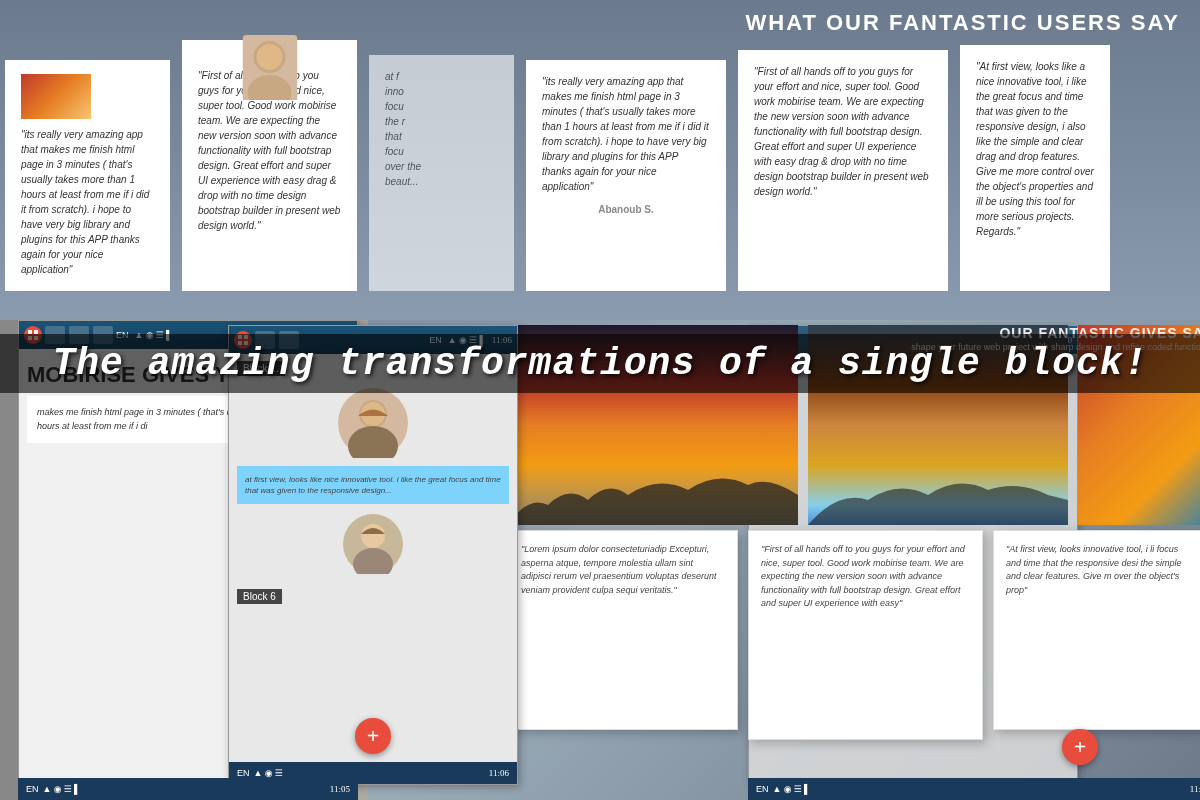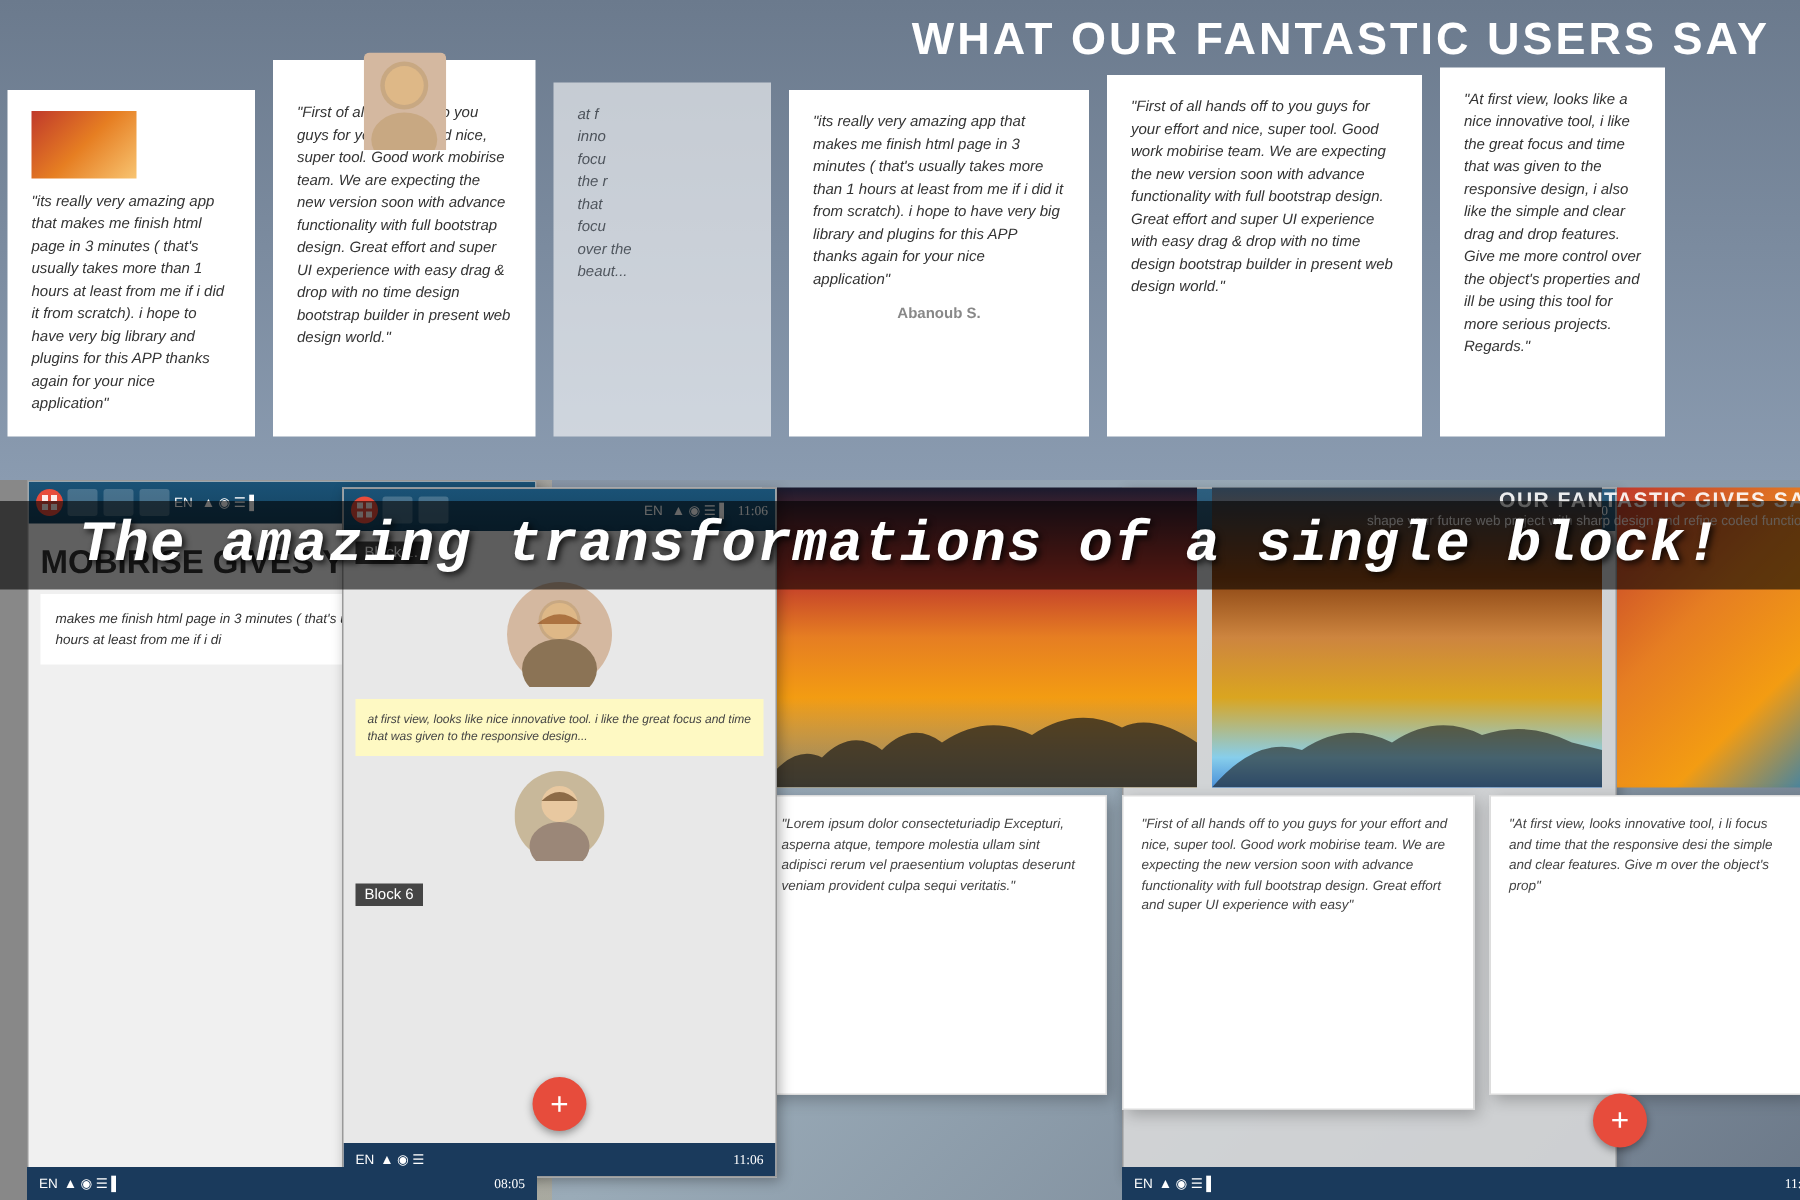--- a/index.html
+++ b/index.html
@@ -19,21 +19,21 @@
       width: 100%;
       height: 320px;
       background: linear-gradient(to bottom, #6b7a8d, #8a9bb0);
       overflow: hidden;
     }
 
     .top-header {
       text-align: right;
       padding: 10px 20px 0 0;
       color: white;
-      font-size: 30px;
+      font-size: 22px;
       font-weight: bold;
       letter-spacing: 2px;
       font-family: Arial, sans-serif;
     }
 
     
     .testimonial-cards-top {
       display: flex;
       gap: 0;
       padding: 10px 0 0 0;
@@ -365,21 +365,21 @@
     <div style="display:flex;justify-content:center;padding:8px 0;">
       <svg width="70" height="70" viewBox="0 0 70 70">
         <circle cx="35" cy="35" r="35" fill="#d4b8a0"></circle>
         <circle cx="35" cy="26" r="14" fill="#c8a882"></circle>
         <ellipse cx="35" cy="58" rx="25" ry="20" fill="#8b7355"></ellipse>
         <circle cx="35" cy="26" r="12" fill="#deb887"></circle>
         <path d="M20 28 Q35 15 50 28" fill="#8b4513" opacity="0.6"></path>
       </svg>
     </div>
 
-    <div style="background:#fef9c3;margin:0 8px;padding:8px;font-size:8px;font-style:italic;font-family:Arial;color:#444;line-height:1.4;">
+    <div style="background:#7dd3fc;margin:0 8px;padding:8px;font-size:8px;font-style:italic;font-family:Arial;color:#444;line-height:1.4;">
       <div>at first view, looks like nice innovative tool. i like the great focus and time that was given to the responsive design...</div>
     </div>
 
     <div style="display:flex;justify-content:center;padding:10px 0;">
       <svg width="60" height="60" viewBox="0 0 60 60">
         <circle cx="30" cy="30" r="30" fill="#c8b89a"></circle>
         <circle cx="30" cy="22" r="12" fill="#e8c8a0"></circle>
         <ellipse cx="30" cy="50" rx="20" ry="16" fill="#9b8778"></ellipse>
         <path d="M18 20 Q30 8 42 20" fill="#654321" opacity="0.7"></path>
       </svg>
@@ -450,21 +450,21 @@
         <span style="color:white;font-size:9px;">11:10</span>
       </div>
     </div>
   </div>
 
   <div class="plus-btn" style="right:120px;bottom:35px;z-index:20;">+</div>
 
   <div class="status-bar" style="left:0;width:340px;z-index:20;">
     <span style="color:white;font-size:9px;font-family:Arial;">EN</span>
     <span style="color:white;font-size:9px;margin:0 4px;">▲ ◉ ☰ ▌</span>
-    <span style="color:white;font-size:9px;margin-left:auto;">08:05</span>
+    <span style="color:white;font-size:9px;margin-left:auto;">11:05</span>
   </div>
 
   <div class="status-bar" style="right:0;left:730px;width:470px;z-index:20;">
     <span style="color:white;font-size:9px;font-family:Arial;">EN</span>
     <span style="color:white;font-size:9px;margin:0 4px;">▲ ◉ ☰ ▌</span>
     <span style="color:white;font-size:9px;margin-left:auto;">11:10</span>
   </div>
 
 </div>
 

